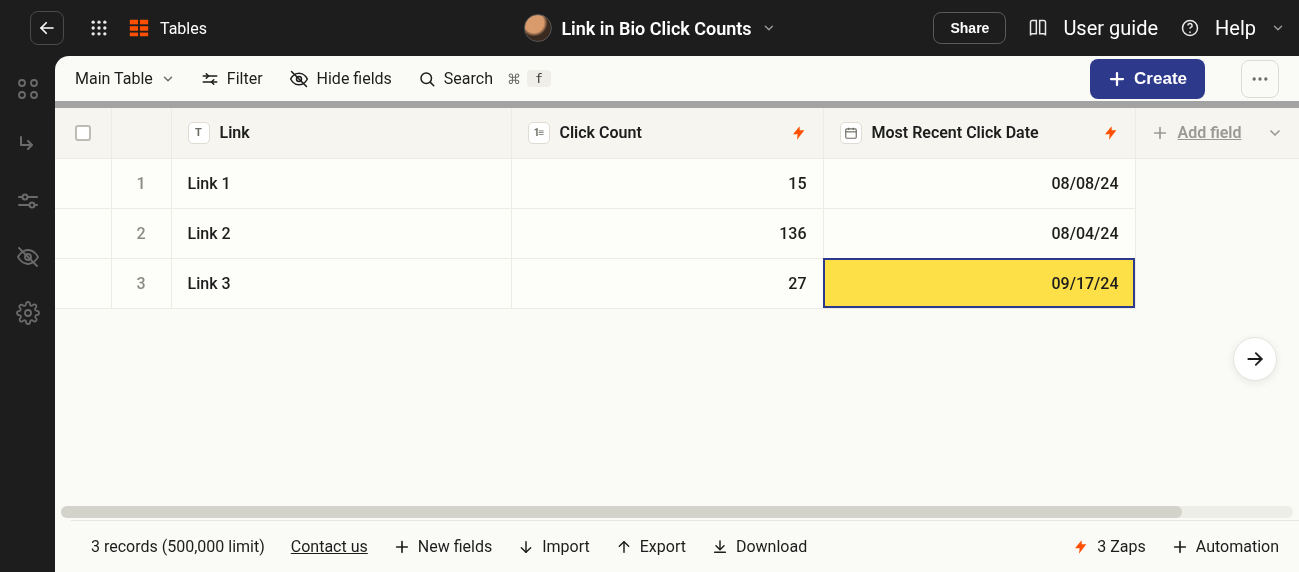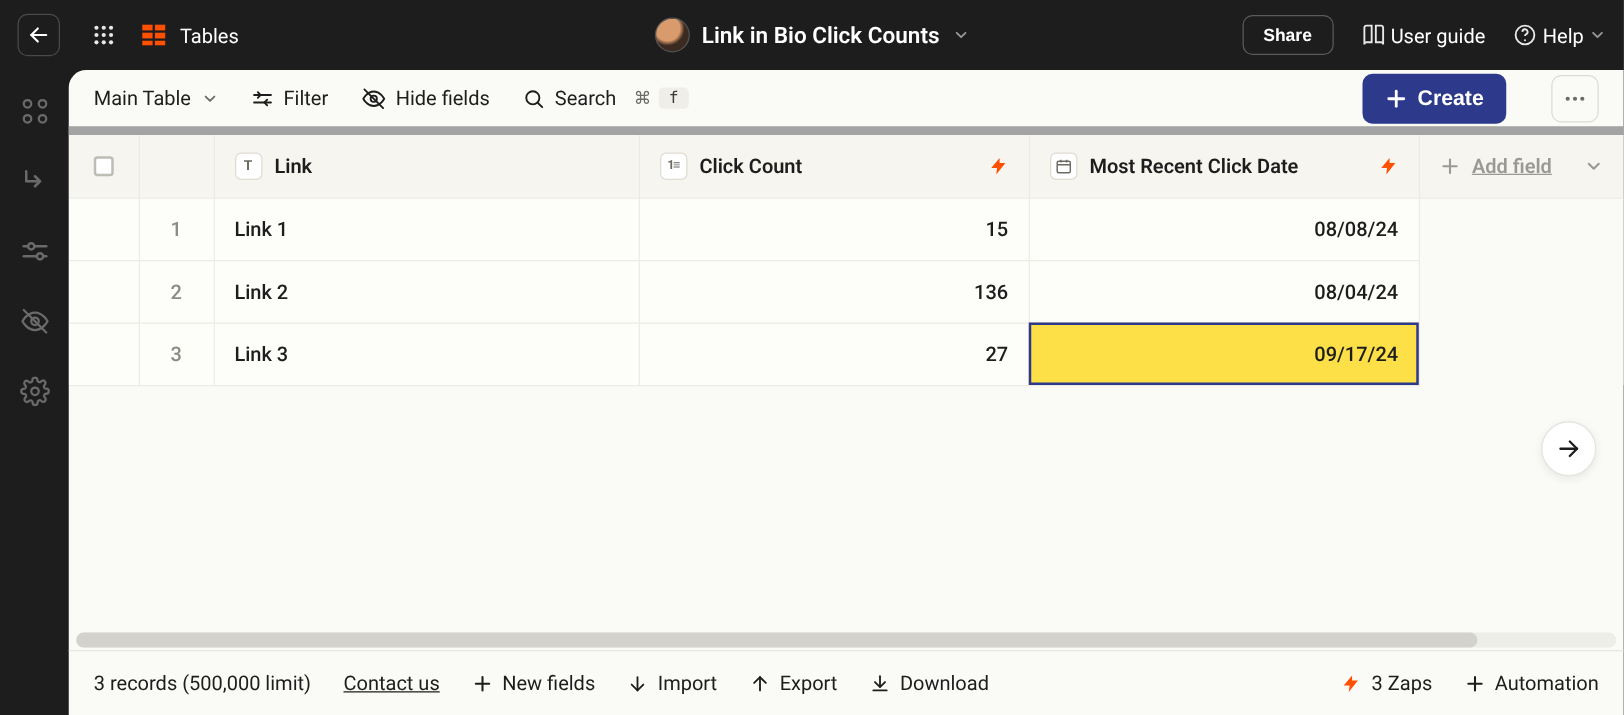--- a/index.html
+++ b/index.html
@@ -1,31 +1,31 @@
 <!DOCTYPE html>
 <html><head>
 <meta charset="utf-8">
 <style>
   * { box-sizing: border-box; margin: 0; padding: 0; }
   html, body { width: 1299px; height: 572px; font-family: -apple-system, BlinkMacSystemFont, "Segoe UI", Roboto, Helvetica, Arial, sans-serif; overflow: hidden; }
   body { display: flex; flex-direction: column; background: #1d1d1d; color: #fff; }
 
   
-  .top-header { height: 56px; display: flex; align-items: center; padding: 0 14px; background: #1d1d1d; }
+  .top-header { height: 56px; display: flex; align-items: center; padding: 0 14px; background: #1d1d1d; margin-left: 16px; }
   .back-btn { width: 34px; height: 34px; border: 1px solid #4a4a4a; border-radius: 8px; display: flex; align-items: center; justify-content: center; cursor: pointer; }
   .apps-btn { margin-left: 20px; width: 30px; height: 30px; display:flex; align-items:center; justify-content:center; cursor:pointer; }
   .brand { display:flex; align-items:center; gap:10px; margin-left: 14px; }
   .brand-logo { width: 22px; height: 22px; }
   .title-center { position:absolute; left:50%; transform:translateX(-50%); display:flex; align-items:center; gap:10px; cursor:pointer; }
   .avatar { width:28px; height:28px; border-radius:50%; background: radial-gradient(circle at 35% 30%, #d99a6c 0 40%, #3a2a20 55%); border:1px solid #555; }
   .title-text { font-size:18px; font-weight:600; }
   .chev-down-sm { opacity:.7; }
   .header-right { margin-left:auto; display:flex; align-items:center; gap:22px; }
   .share-btn { padding:7px 16px; border:1px solid #5a5a5a; border-radius:8px; font-size:14px; font-weight:600; cursor:pointer; background:transparent; color:#fff; }
-  .hdr-link { display:flex; align-items:center; gap:4px; font-size:16px; cursor:pointer; }
+  .hdr-link { display:flex; align-items:center; gap:15px; font-size:20px; cursor:pointer; }
 
   
   .body-row { display:flex; flex:1; min-height:0; }
   .left-rail { width:55px; background:#1d1d1d; display:flex; flex-direction:column; align-items:center; padding-top:20px; gap:30px; }
   .rail-icon { width:26px; height:26px; display:flex; align-items:center; justify-content:center; opacity:.55; cursor:pointer; }
 
   .main-panel { flex:1; background:#fafaf6; border-top-left-radius:14px; display:flex; flex-direction:column; color:#1d1d1d; min-width:0; position:relative; }
 
   
   .toolbar { height:52px; display:flex; align-items:center; padding:0 20px; gap:26px; border-bottom:7px solid #a3a3a3; }
@@ -55,21 +55,21 @@
 
   td.selected { outline:2px solid #2d3a8c; outline-offset:-2px; background:#fde047; }
 
   .scroll-fab { position:absolute; right:22px; top:281px; width:44px; height:44px; border-radius:50%; background:#fff; border:1px solid #e5e4dd; box-shadow:0 2px 8px rgba(0,0,0,.08); display:flex; align-items:center; justify-content:center; cursor:pointer; z-index:5; }
 
   .h-scrollbar { height:12px; background:transparent; position:relative; margin:0 6px 2px 6px; }
   .h-scrollbar .track { position:absolute; inset:0; background:#eeeee8; border-radius:6px; }
   .h-scrollbar .thumb { position:absolute; left:0; top:0; height:12px; width:91%; background:#d3d2cb; border-radius:6px; }
 
   
-  .footer { height:52px; border-top:1px solid #e7e6e1; display:flex; align-items:center; padding:0 20px; gap:26px; font-size:16px; }
+  .footer { height:52px; border-top:1px solid #e7e6e1; display:flex; align-items:center; padding:0 20px; gap:26px; font-size:16px;margin-left:16px; }
   .footer .link { text-decoration:underline; cursor:pointer; }
   .footer .f-item { display:flex; align-items:center; gap:8px; cursor:pointer; }
   .footer-spacer { flex:1; }
 
   svg { display:block; }
 </style>
 </head>
 <body>
 
 <div class="top-header">

